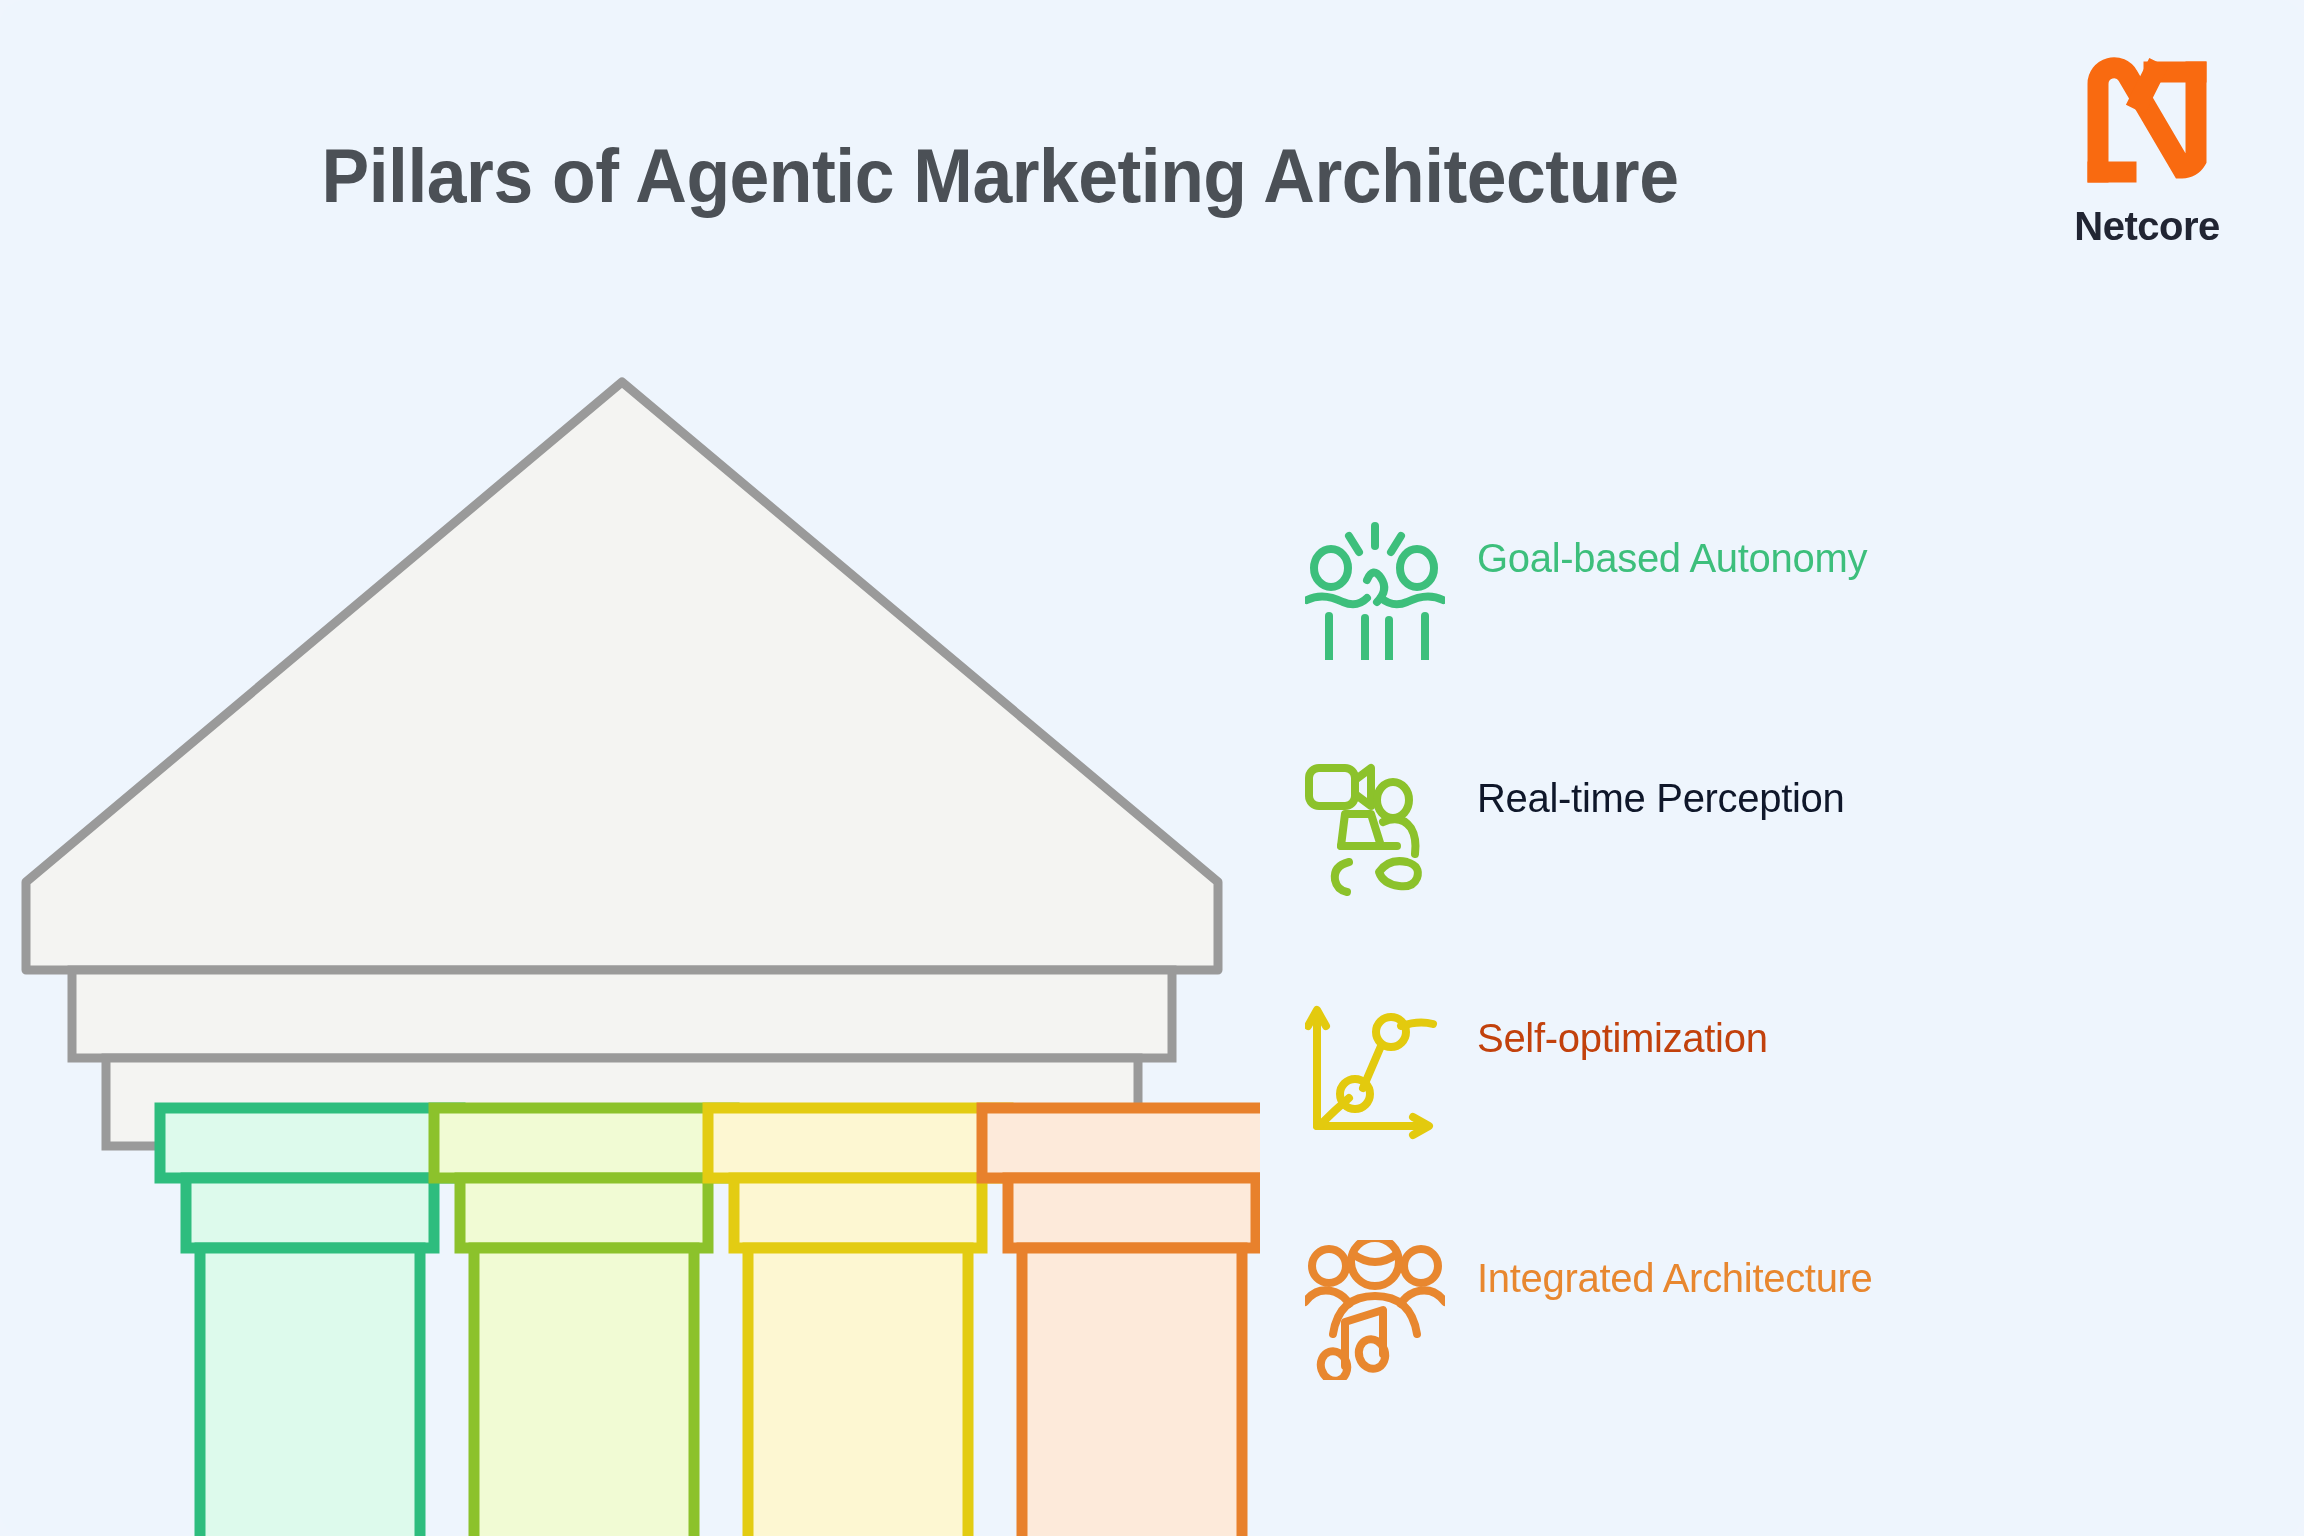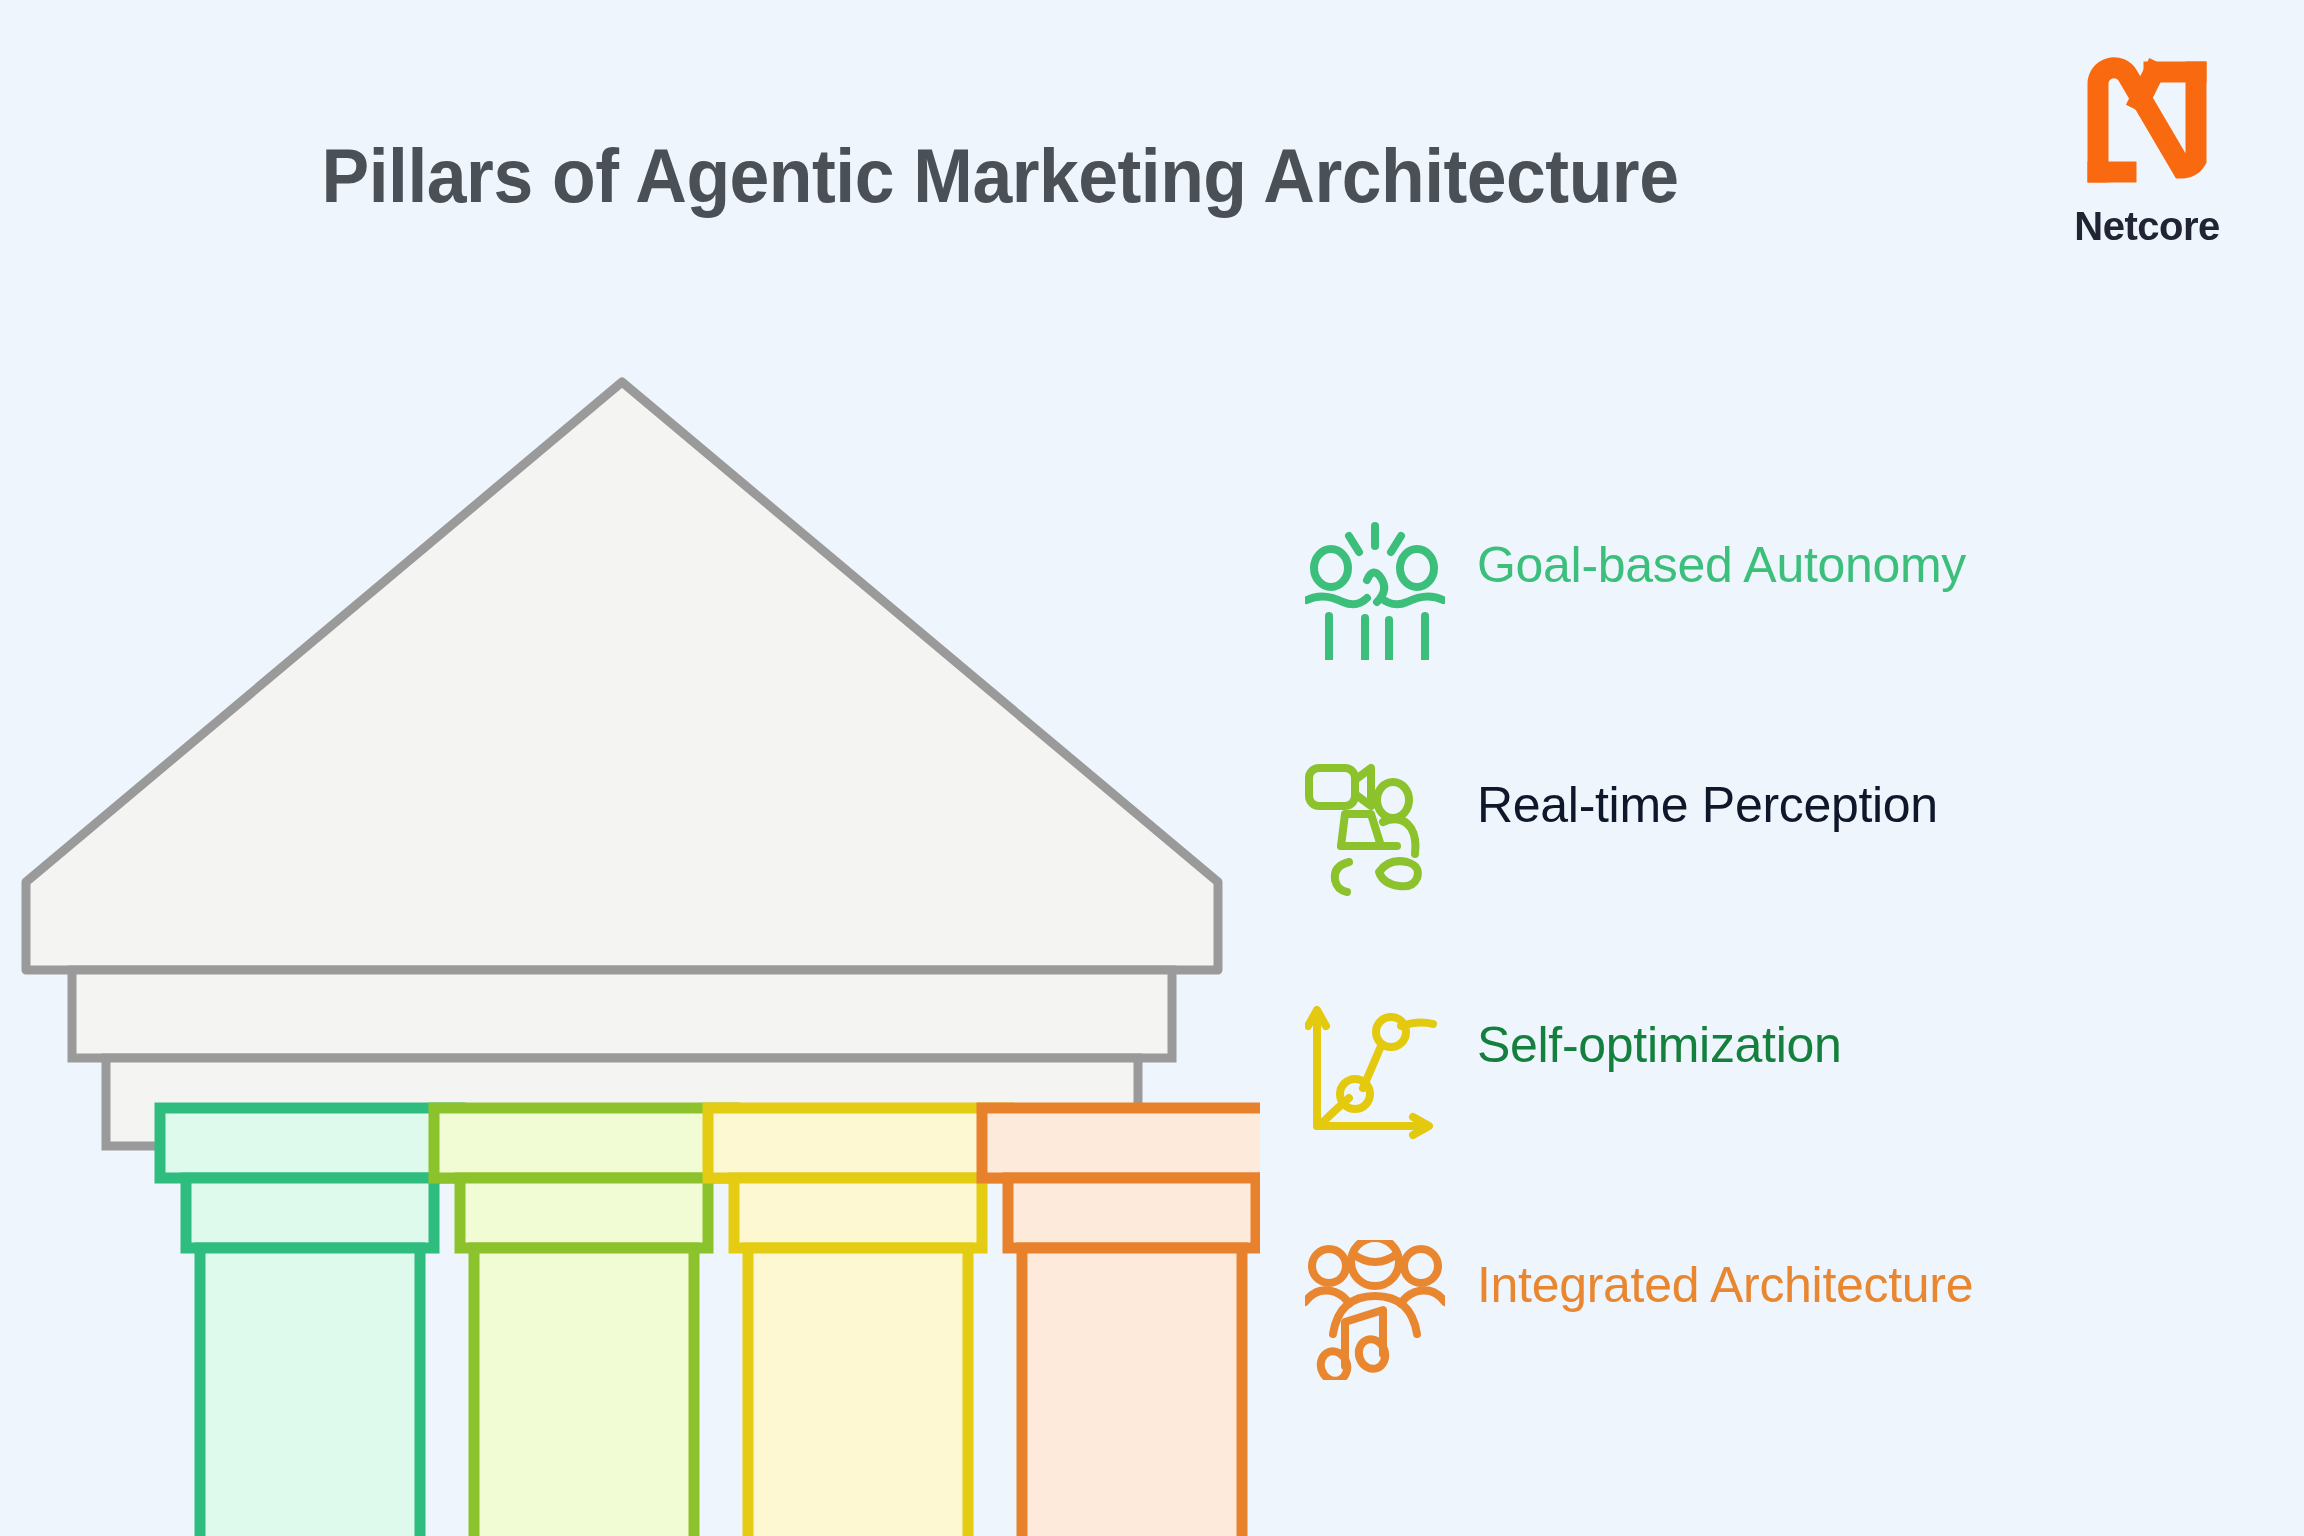--- a/index.html
+++ b/index.html
@@ -78,21 +78,21 @@
     position: absolute;
     left: 0;
     top: 20px;
     width: 140px;
     height: 140px;
   }
   .legend-item .legend-label {
     position: absolute;
     left: 172px;
     top: 36px;
-    font-size: 50px;
+    font-size: 40px;
     white-space: nowrap;
     font-family: "Liberation Sans", sans-serif;
     letter-spacing: -0.3px;
   }
 </style>
 </head>
 <body>
 
 <div id="page">
 
@@ -230,21 +230,21 @@
 
             <path d="M16 124 q14 -14 28 -26"></path>
             <path d="M58 88 L76 46"></path>
             <path d="M96 26 q18 -6 32 -2"></path>
 
             <circle cx="50" cy="94" r="15"></circle>
             <circle cx="86" cy="32" r="15"></circle>
           </g>
         </svg>
       </div>
-      <div class="legend-label" style="color:#15803d">Self-optimization</div>
+      <div class="legend-label" style="color:#c2410c">Self-optimization</div>
     </div>
 
     <div class="legend-item">
       <div class="icon-box">
         <svg width="140" height="140" viewBox="0 0 140 140">
           <g fill="none" stroke="#e8872f" stroke-width="8" stroke-linecap="round" stroke-linejoin="round">
 
             <circle cx="24" cy="26" r="17"></circle>
 
             <circle cx="116" cy="26" r="17"></circle>

